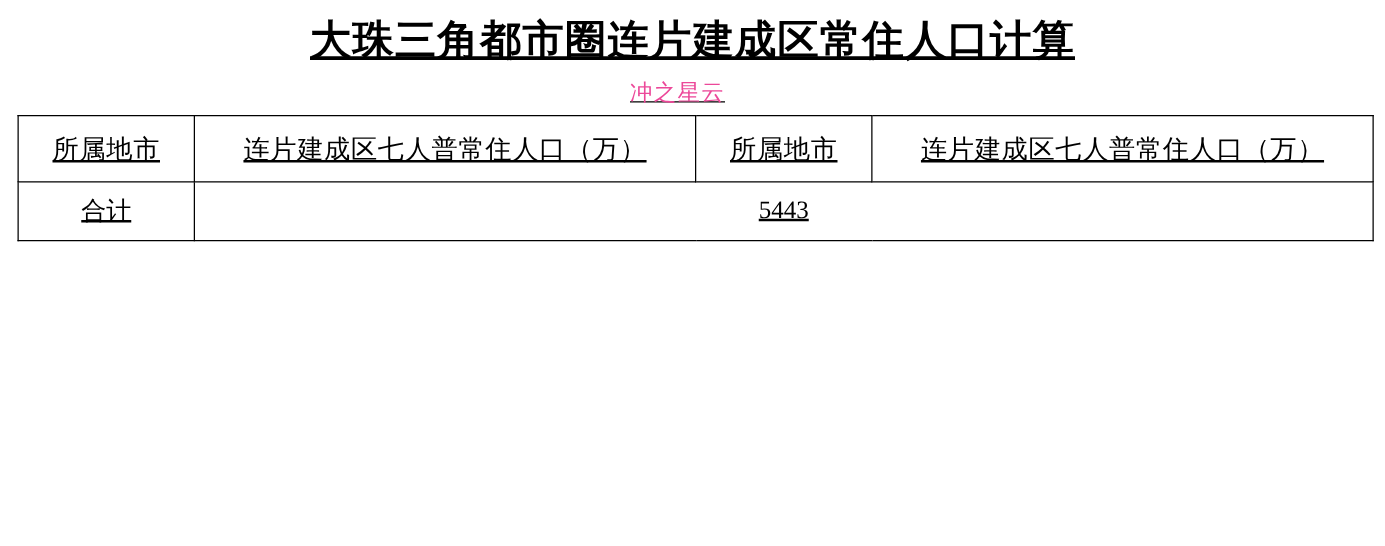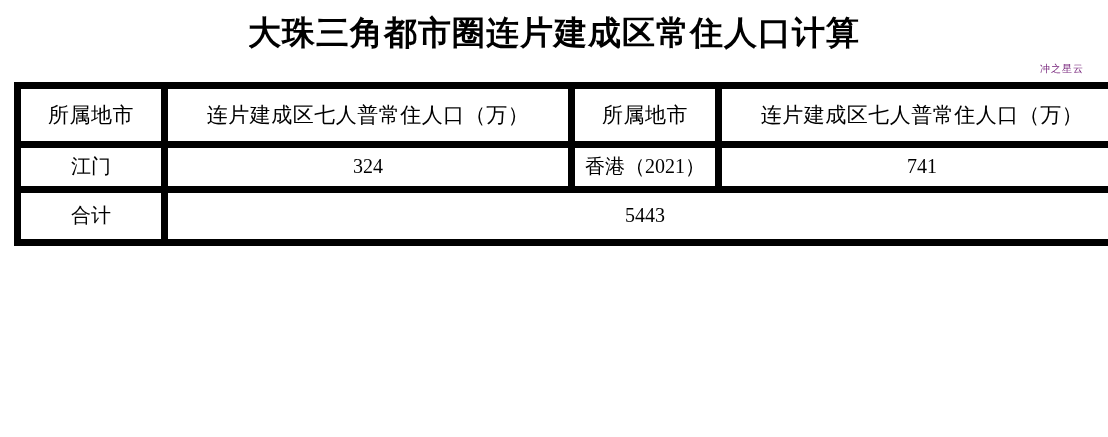--- a/index.html
+++ b/index.html
@@ -12,48 +12,49 @@
     background: #ffffff;
     font-family: "Liberation Serif", serif;
     color: #000000;
     overflow: hidden;
   }
   .page {
     position: relative;
     width: 1108px;
     height: 365px;
     box-sizing: border-box;
+    text-decoration: underline;
   }
   .title {
     text-align: center;
     font-family: "Liberation Serif", serif;
     font-weight: bold;
     font-size: 33px;
     letter-spacing: 1px;
     padding-top: 14px;
     line-height: 1.2;
   }
   .byline {
-    text-align: right;
-    font-size: 10px;
+    text-align: center;
+    font-size: 18px;
     padding-right: 24px;
     padding-top: 8px;
-    color: #701a75;
+    color: #ec4899;
     letter-spacing: 1px;
   }
   .table-wrap {
     padding: 6px 14px 0 14px;
   }
   table.data {
     border-collapse: collapse;
     width: 1080px;
     table-layout: fixed;
   }
   table.data td, table.data th {
-    border: 7px solid #000000;
+    border: 1px solid #000000;
     text-align: center;
     vertical-align: middle;
     font-family: "Liberation Serif", serif;
     font-size: 20px;
     padding: 0;
     height: 38px;
   }
   table.data thead th {
     font-size: 21px;
     font-weight: normal;
@@ -86,26 +87,20 @@
     <table class="data">
       <thead>
         <tr>
           <th class="col-city">所属地市</th>
           <th class="col-val">连片建成区七人普常住人口（万）</th>
           <th class="col-city">所属地市</th>
           <th class="col-val">连片建成区七人普常住人口（万）</th>
         </tr>
       </thead>
       <tbody>
-        <tr>
-          <td>江门</td>
-          <td>324</td>
-          <td>香港（2021）</td>
-          <td>741</td>
-        </tr>
         <tr class="total-row">
           <td class="total-label">合计</td>
           <td class="total-value" colspan="3">5443</td>
         </tr>
       </tbody>
     </table>
   </div>
 
 </div>
 

